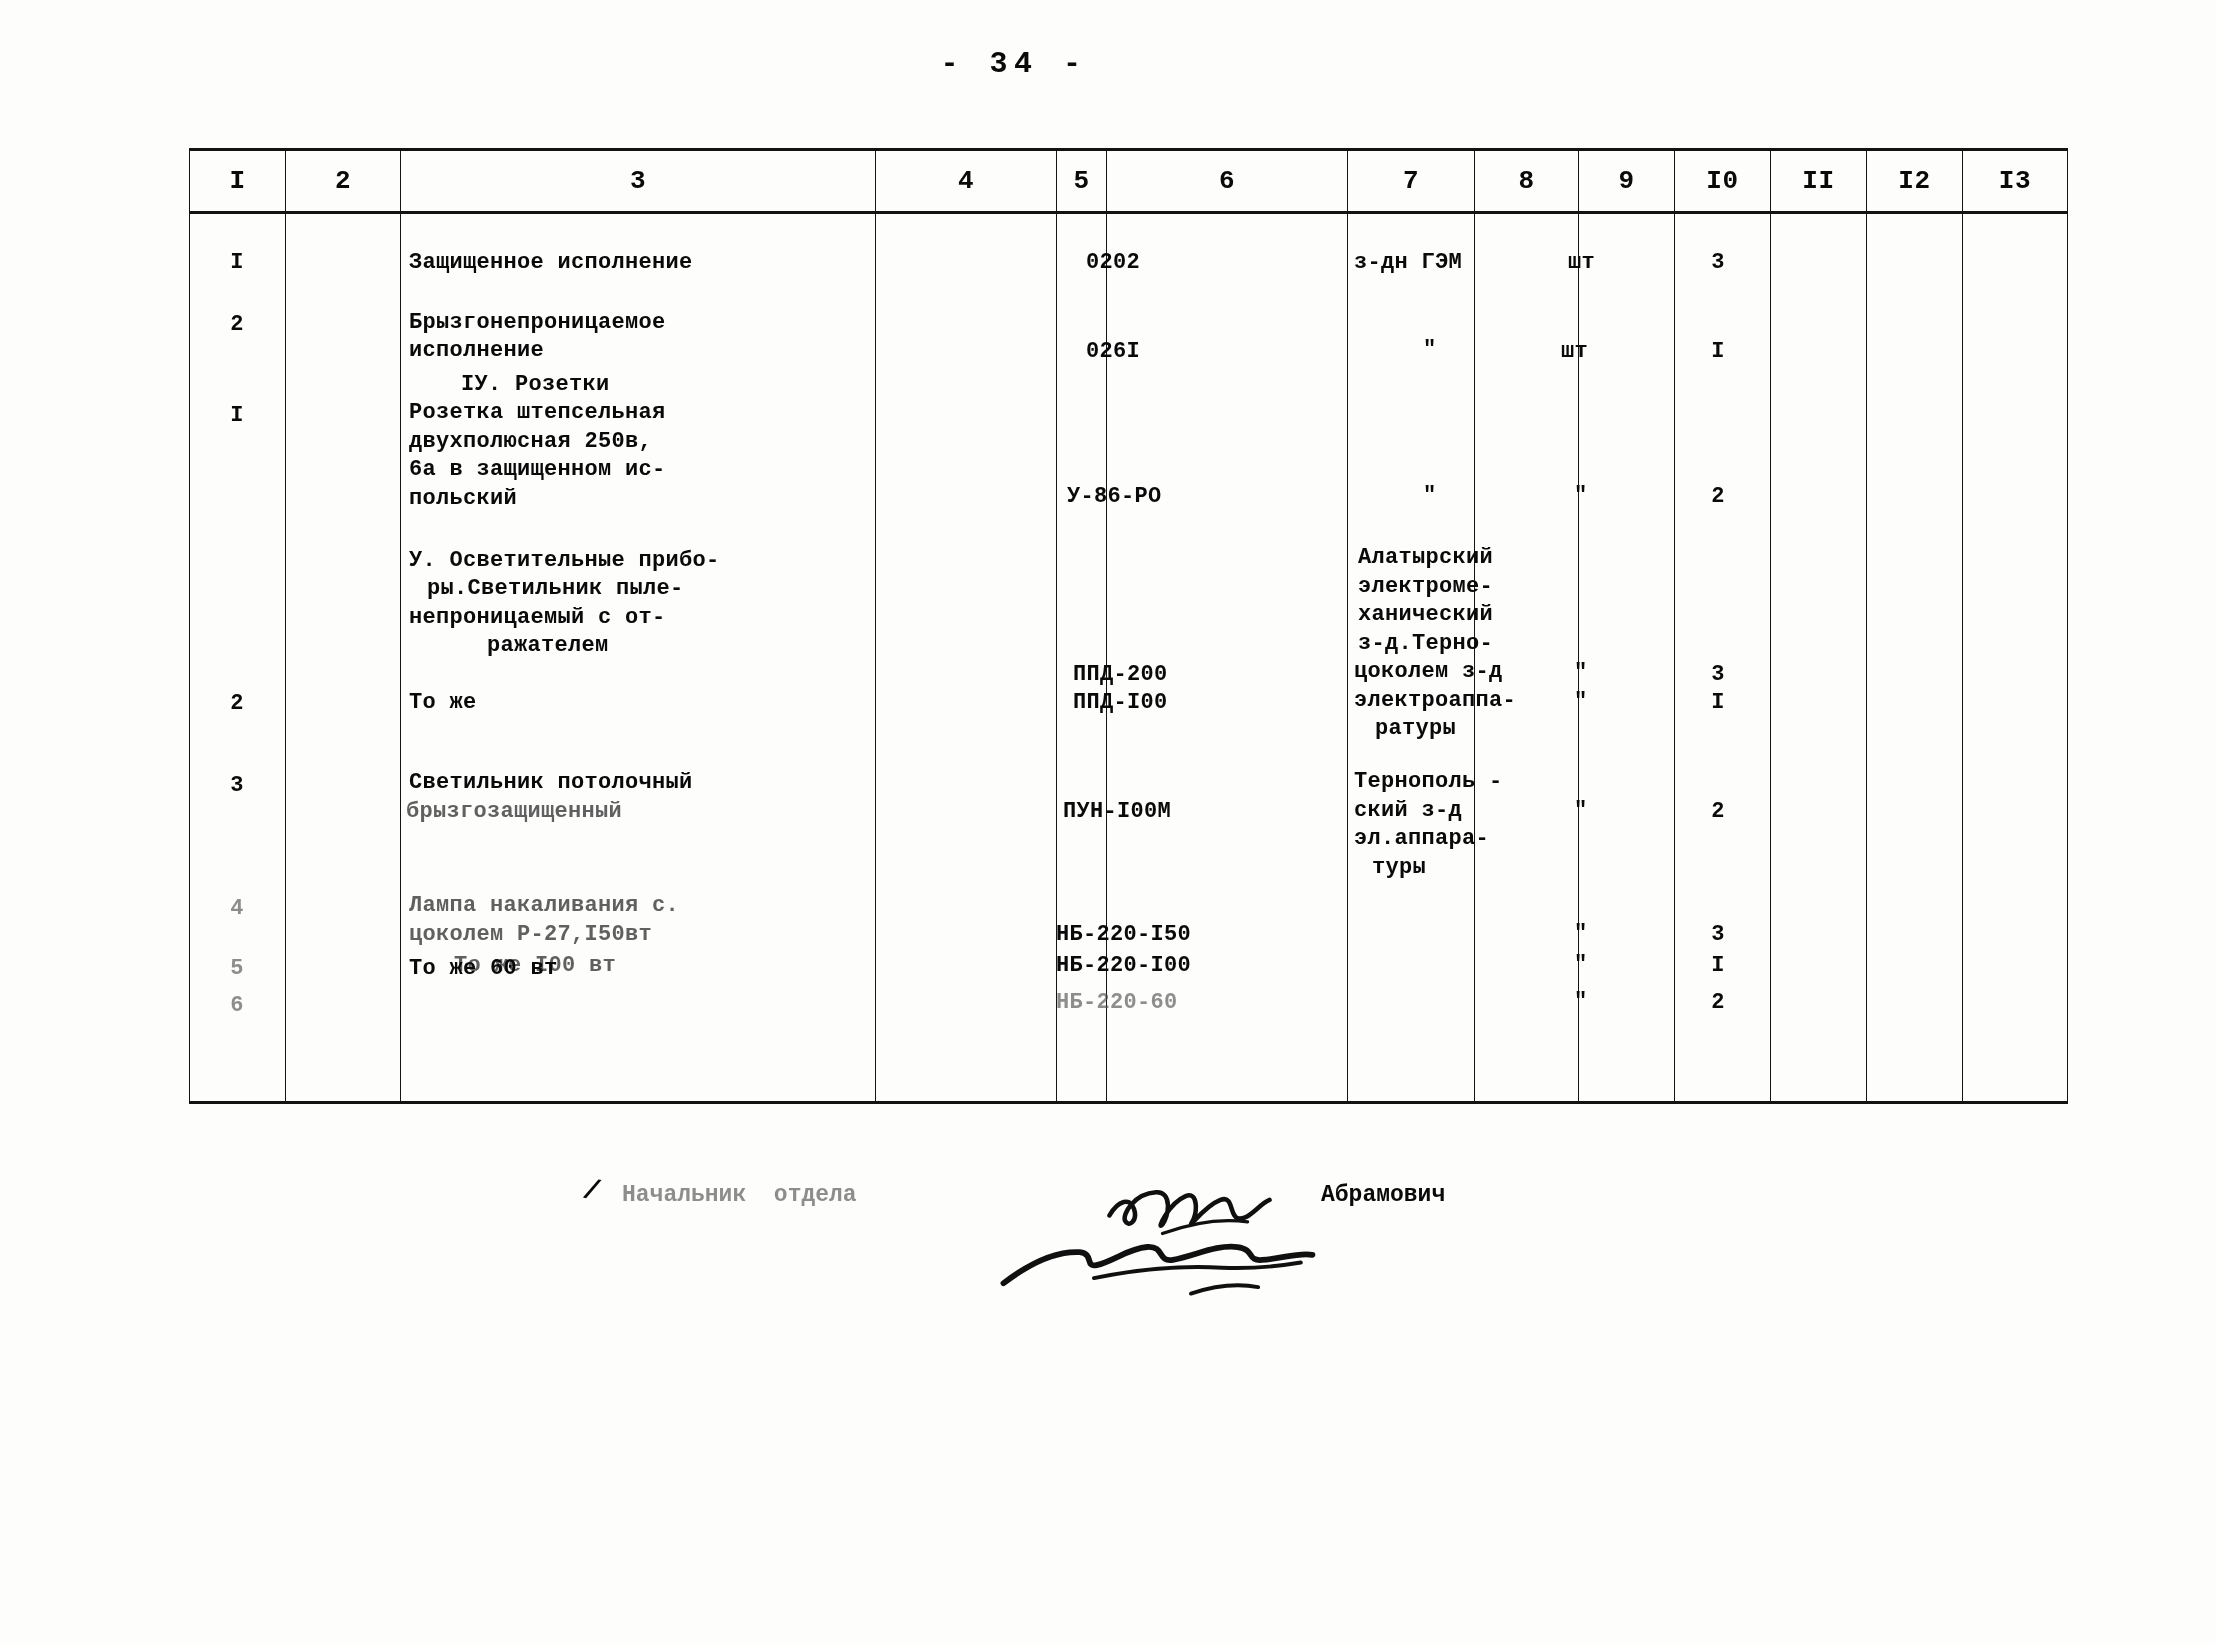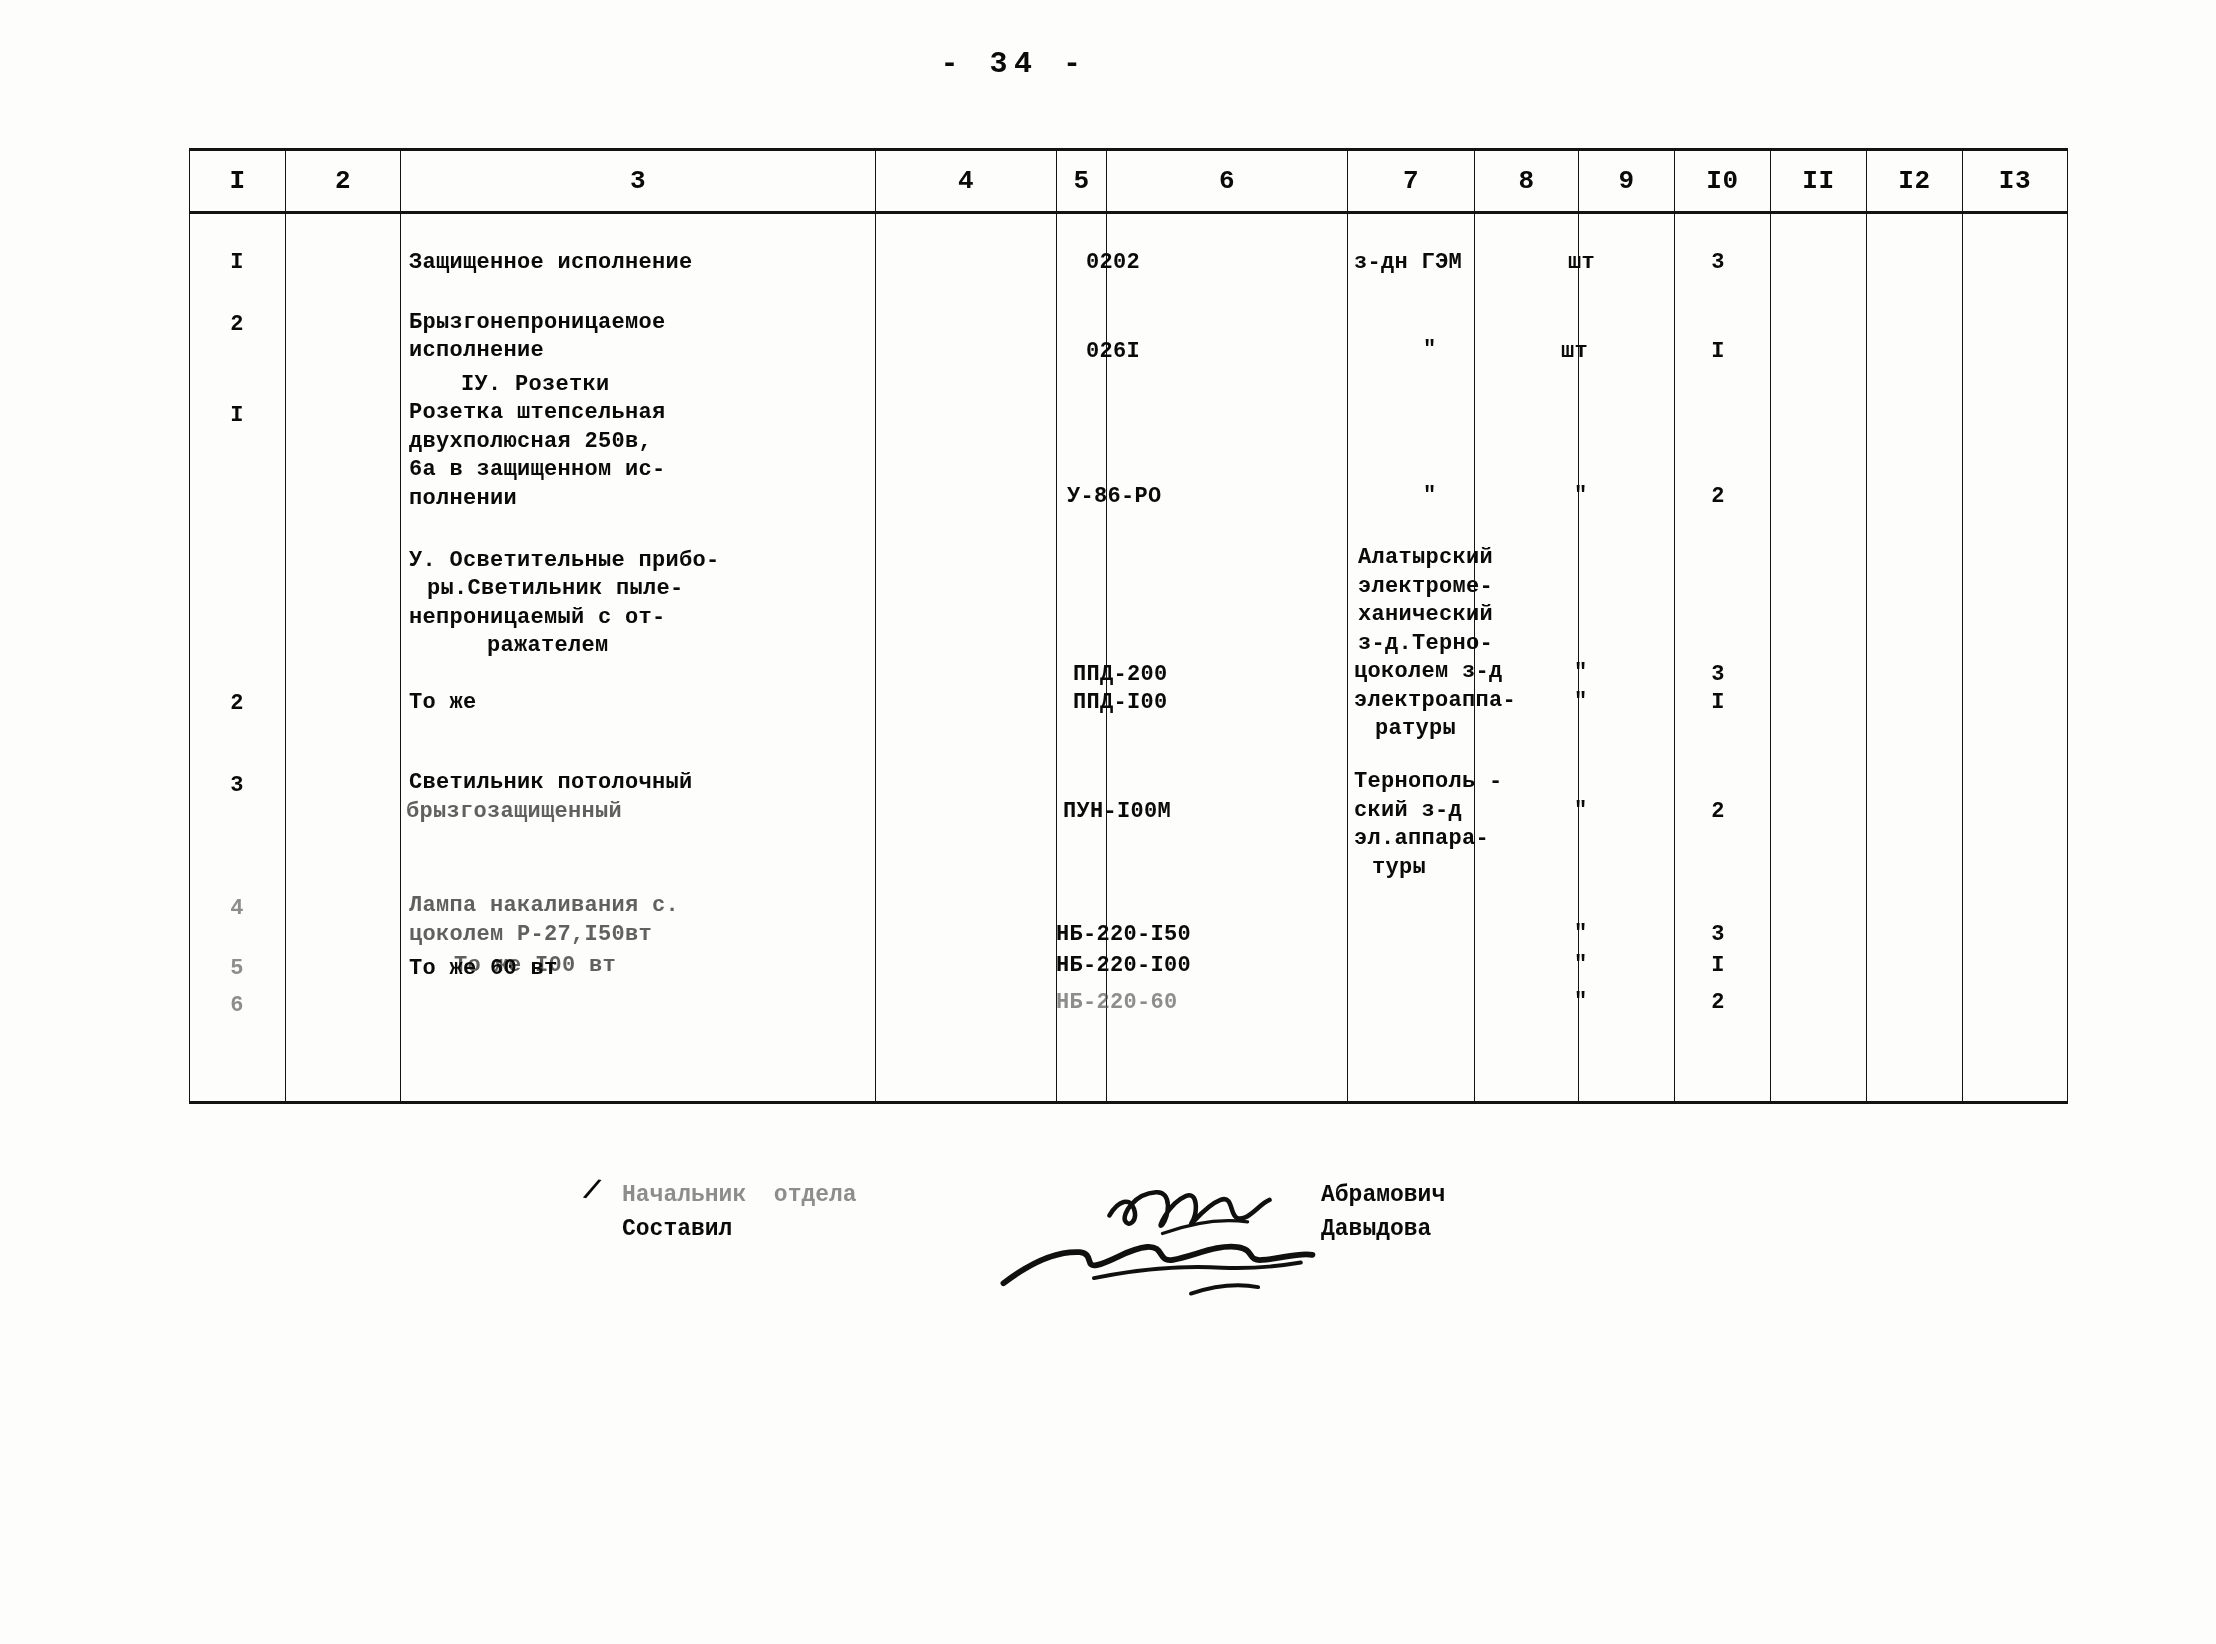--- a/index.html
+++ b/index.html
@@ -233,21 +233,21 @@
   <div class="tl" style="left:1234px;top:188px;">"</div>
   <div class="tl" style="left:1372px;top:190px;">шт</div>
   <div class="tl ctr" style="left:1477px;top:190px;width:104px;">I</div>
 
   <div class="tl" style="left:272px;top:223px;">IУ. Розетки</div>
 
   <div class="tl ctr" style="left:0px;  top:254px; width:96px;">I</div>
   <div class="tl" style="left:220px;top:251px;">Розетка штепсельная</div>
   <div class="tl" style="left:220px;top:280px;">двухполюсная 250в,</div>
   <div class="tl" style="left:220px;top:308px;">6а в защищенном ис-</div>
-  <div class="tl" style="left:220px;top:337px;">полнении</div>
+  <div class="tl" style="left:220px;top:337px;">польский</div>
   <div class="tl" style="left:878px;top:335px;">У-86-РО</div>
   <div class="tl" style="left:1234px;top:334px;">"</div>
   <div class="tl" style="left:1385px;top:334px;">"</div>
   <div class="tl ctr" style="left:1477px;top:335px;width:104px;">2</div>
 
   <div class="tl" style="left:220px;top:399px;">У. Осветительные прибо-</div>
   <div class="tl" style="left:238px;top:427px;">ры.Светильник пыле-</div>
   <div class="tl" style="left:220px;top:456px;">непроницаемый с от-</div>
   <div class="tl" style="left:298px;top:484px;">ражателем</div>
 
@@ -304,24 +304,20 @@
 
   <div class="sig-slash">/</div>
 
 
 
   <div class="sig-row">
     <span class="sig-label faded2">Начальник  отдела</span>
     <span class="sig-name">Абрамович</span>
   </div>
 
-  <div class="sig-row">
-    <span class="sig-label">Составил</span>
-    <span class="sig-name">Давыдова</span>
-  </div>
 </div>
 
 <div class="scribble" style="left:1100px; top:1178px;">
   <svg width="272" height="71" viewBox="0 0 420 110">
     <path d="M14 58 C28 34, 46 30, 52 48 C58 66, 44 78, 38 66 C34 56, 52 24, 86 22
              C112 20, 106 60, 96 72 C86 84, 104 40, 132 28 C152 20, 150 54, 142 68
              C134 82, 160 44, 186 34 C206 26, 200 58, 212 62 C228 68, 246 40, 262 34" fill="none" stroke="#101010" stroke-width="7" stroke-linecap="round"></path>
     <path d="M96 86 C140 70, 186 62, 228 68" fill="none" stroke="#101010" stroke-width="5" stroke-linecap="round"></path>
   </svg>
 </div>

